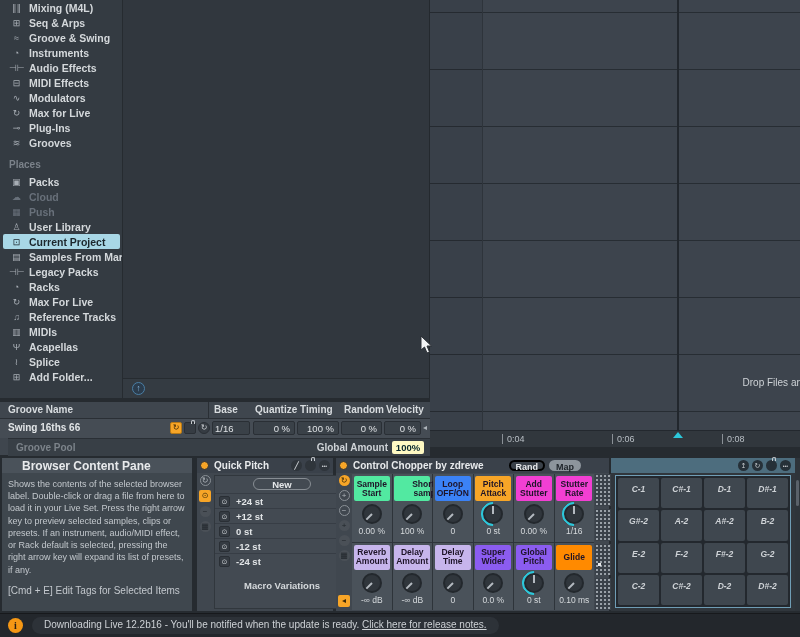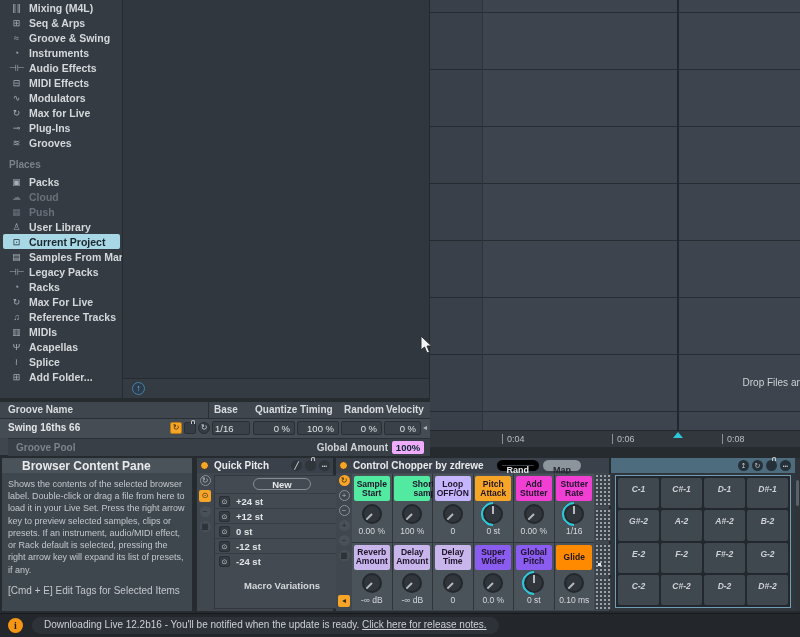--- a/index.html
+++ b/index.html
@@ -51,21 +51,21 @@
     color:#c9cdd1; font-size:8px; line-height:10px; text-align:center; }
   .g-ico.orange { background:#f7a527; border-color:#b87a16; color:#3c2a08; }
   .g-box { position:absolute; top:2px; height:14px; background:#3a4148; border:1px solid #2a2f35; border-radius:2px;
     font-size:9.5px; color:#dfe2e5; text-align:right; padding:1px 4px 0 2px; }
   .g-box .dd { float:right; font-size:6px; color:#aeb4ba; margin:3px 0 0 6px; }
   .g-box.dd-box { text-align:left; }
   .g-speaker { position:absolute; top:4px; font-size:8px; color:#aeb4ba; }
   .g-footer { position:relative; height:18px; background:#383f46; border-top:1px solid #2a2f35;margin-left:8px; }
   .g-pool-lbl { position:absolute; left:8px; top:3px; font-size:10px; font-weight:700; color:#7c838a; }
   .g-amount-lbl { position:absolute; right:42px; top:3px; font-size:10px; font-weight:700; color:#cfd3d7; }
-  .g-amount-val { position:absolute; right:6px; top:2px; width:32px; height:13px; background:#f0abfc; border-radius:2px;
+  .g-amount-val { position:absolute; right:6px; top:2px; width:32px; height:13px; background:#fef9c3; border-radius:2px;
     color:#08282e; font-size:9.5px; font-weight:700; text-align:center; line-height:13px; }
 
   
   .device-strip { position:absolute; left:0; top:458px; width:800px; height:154px; background:#262b30; }
   .panel-title { height:15px; background:#3a414a; display:flex; align-items:center; font-size:10px; font-weight:700; color:#e8eaec; }
   .led { width:9px; height:9px; border-radius:50%; background:#f7a527; border:1px solid #2a2f35; margin:0 5px 0 3px; flex:0 0 9px; }
   .tb-circle { width:11px; height:11px; border-radius:50%; background:#2f353b; color:#c9cdd1; font-size:7px;
     line-height:11px; text-align:center; margin-left:3px; flex:0 0 11px; }
   .i-pencil::before { content:"╱"; } .i-more::before { content:"•••"; font-size:5px; letter-spacing:0; }
   .i-swap::before { content:"↻"; } .i-export::before { content:"↥"; }
@@ -92,21 +92,21 @@
   .qp-row { display:flex; align-items:center; height:15px; border-top:1px solid #373d45; padding:0 4px; }
   .qp-row .chip { width:11px; height:11px; border-radius:2px; background:#353b42; border:1px solid #2a2f35;
     color:#c6cacd; font-size:7px; line-height:9px; text-align:center; flex:0 0 11px; margin-right:6px; }
   .qp-row .chip::before { content:"⊙"; }
   .qp-row .plabel { font-size:9.5px; font-weight:700; color:#e2e5e7; flex:1; }
   .qp-row .play { font-size:8px; color:#9aa0a5; }
   .qp-foot { margin-top:12px; text-align:center; font-size:9.5px; font-weight:700; color:#d4d8db; }
 
   
   .cc { position:absolute; left:336px; top:0; width:273px; height:153px; background:#40474f; }
-  .pill { height:11px; border:5px solid #000000; border-radius:6px; background:#3a4149; color:#e6e8ea;
+  .pill { height:11px; border:2px solid #000000; border-radius:6px; background:#3a4149; color:#e6e8ea;
     font-size:9px; font-weight:700; line-height:10px; padding:0 5px; }
   .pill.lit { background:#8d959c; color:#20262b; border-color:#8d959c; }
   .knob-area { position:absolute; left:16px; top:16px; width:242px; height:136px; background:#2e343a;
     display:grid; grid-template-columns:repeat(6,1fr); grid-template-rows:1fr 1fr; gap:1px; }
   .kcell { background:#4a525a; padding:2px 1px 0; display:flex; flex-direction:column; align-items:center; }
   .param-label { width:36px; height:25px; border-radius:2px; display:flex; align-items:center; justify-content:center;
     text-align:center; font-size:8.5px; font-weight:700; color:#1e1428; line-height:1.05; }
   .knob { position:relative; width:20px; height:20px; border-radius:50%; background:#30363c; border:2px solid #23282d; margin:3px auto 1px; }
   .knob::after { content:""; position:absolute; left:calc(50% - 1px); top:50%; width:2px; height:8px;
     background:#b4bac0; transform-origin:1px 0; transform:rotate(45deg); }
@@ -375,21 +375,21 @@
             <div class="param-label" style="background: rgb(82, 233, 161);">Sample Start</div>
             <div class="knob"></div>
             <div class="kval">0.00 %</div>
           </div>
           <div class="kcell">
             <div class="param-label" style="background: rgb(82, 233, 161); padding-left: 32px;">Shorten sample</div>
             <div class="knob"></div>
             <div class="kval">100 %</div>
           </div>
           <div class="kcell">
-            <div class="param-label" style="background: #c4b5fd;">Loop OFF/ON</div>
+            <div class="param-label" style="background: #3b82f6;">Loop OFF/ON</div>
             <div class="knob"></div>
             <div class="kval">0</div>
           </div>
           <div class="kcell">
             <div class="param-label" style="background: rgb(247, 165, 39);">Pitch Attack</div>
             <div class="knob cyan"></div>
             <div class="kval">0 st</div>
           </div>
           <div class="kcell">
             <div class="param-label" style="background: rgb(242, 63, 211);">Add Stutter</div>

